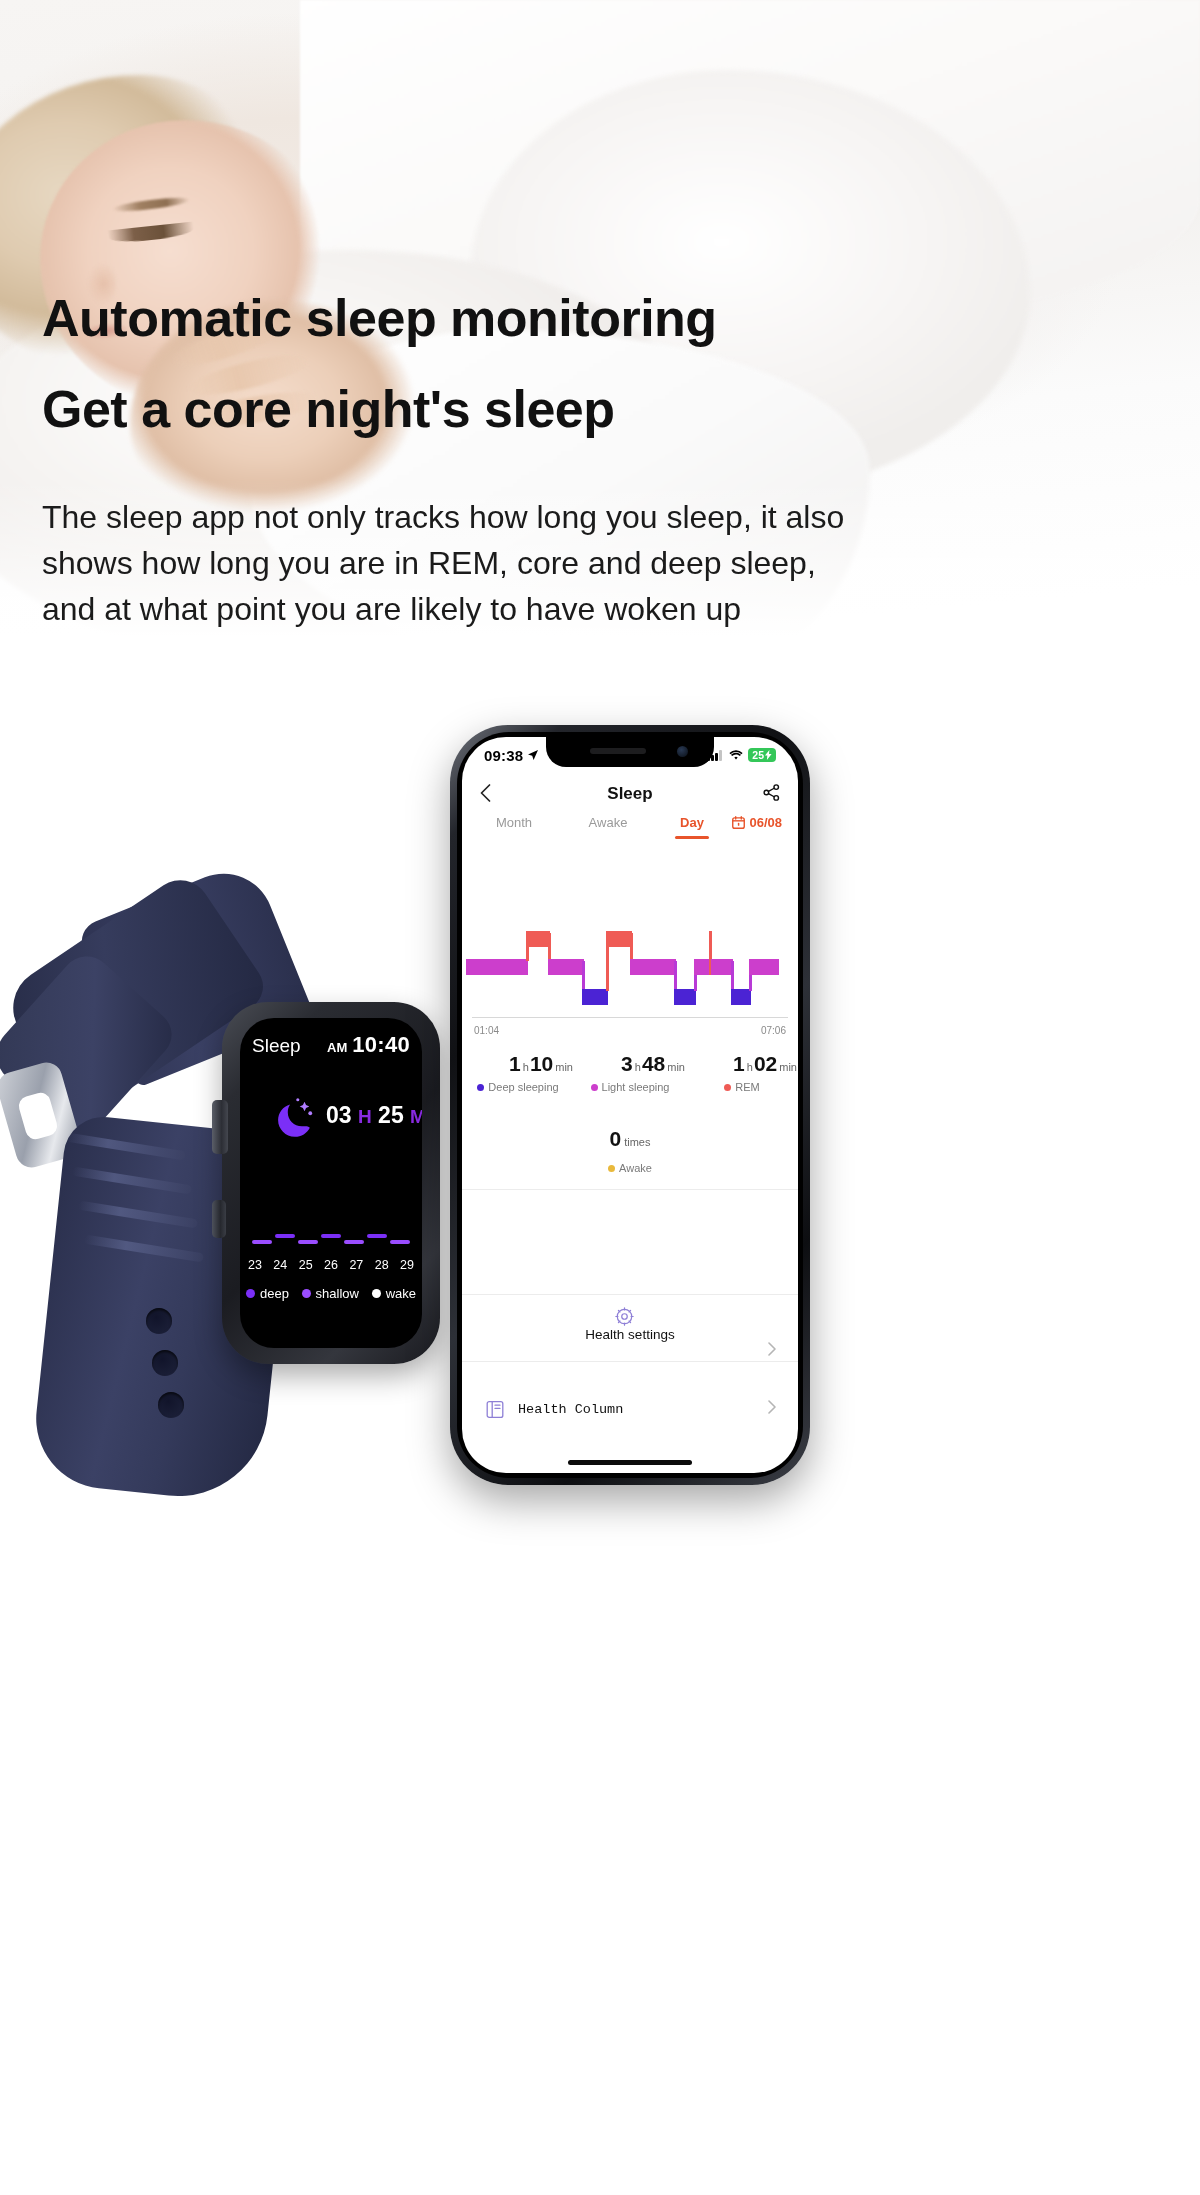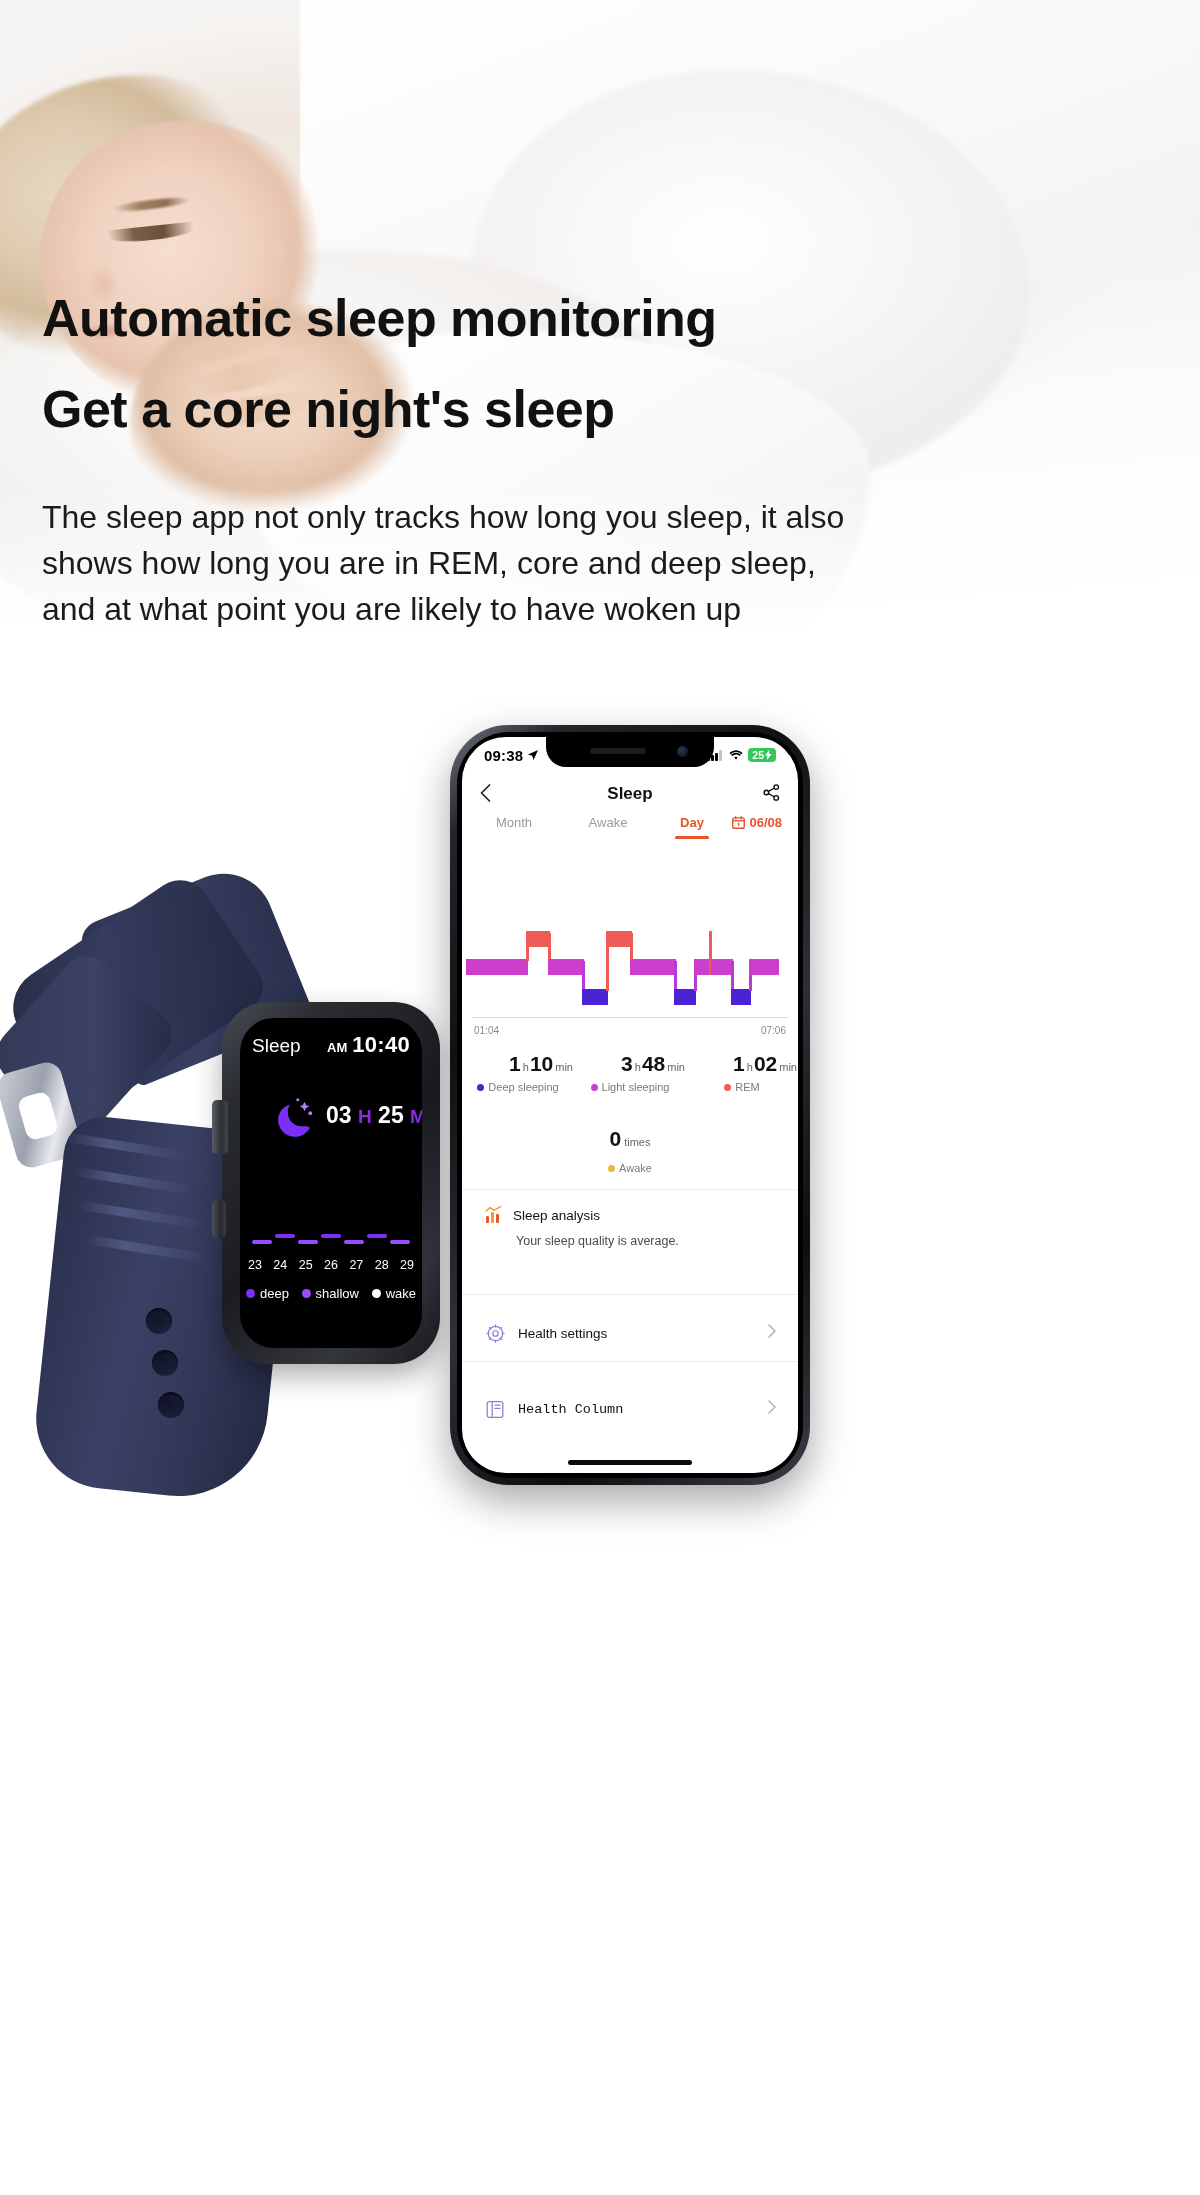--- a/index.html
+++ b/index.html
@@ -524,36 +524,24 @@
           <span>0</span><span class="u">times</span>
         </div>
         <div class="lg">
           <i class="lgdot" style="background:#e9b93c;"></i>
           <span>Awake</span>
         </div>
       </div>
 
       <div class="divider" style="top:452px;"></div>
 
-      <div class="analysis">
-        <div class="analysis-head">
-          <svg width="20" height="20" viewBox="0 0 20 20">
-            <rect x="2" y="11" width="3" height="7" rx="1" fill="#e8542b"></rect>
-            <rect x="7" y="7" width="3" height="11" rx="1" fill="#f09a3e"></rect>
-            <rect x="12" y="9" width="3" height="9" rx="1" fill="#e8542b"></rect>
-            <path d="M2 6 6 2.6 10 5.4 17 1.4" fill="none" stroke="#f09a3e" stroke-width="1.4" stroke-linecap="round" stroke-linejoin="round"></path>
-          </svg>
-          <span class="analysis-title">Sleep analysis</span>
-        </div>
-        <div class="analysis-sub">Your sleep quality is average.</div>
-      </div>
 
       <div class="divider" style="top:557px;"></div>
 
-      <div class="row-item" style="top:568px;">
+      <div class="row-item" style="top:568px;flex-direction:column;">
         <span class="row-ic">
           <svg width="19" height="19" viewBox="0 0 20 20">
             <circle cx="10" cy="10" r="7.6" fill="none" stroke="#8e7fd6" stroke-width="1.3"></circle>
             <circle cx="10" cy="10" r="2.9" fill="none" stroke="#8e7fd6" stroke-width="1.3"></circle>
             <g stroke="#8e7fd6" stroke-width="1.3" stroke-linecap="round">
               <path d="M10 0.9v2.2M10 16.9v2.2M0.9 10h2.2M16.9 10h2.2M3.6 3.6l1.6 1.6M14.8 14.8l1.6 1.6M16.4 3.6l-1.6 1.6M5.2 14.8l-1.6 1.6"></path>
             </g>
           </svg>
         </span>
         <span class="row-label">Health settings</span>

